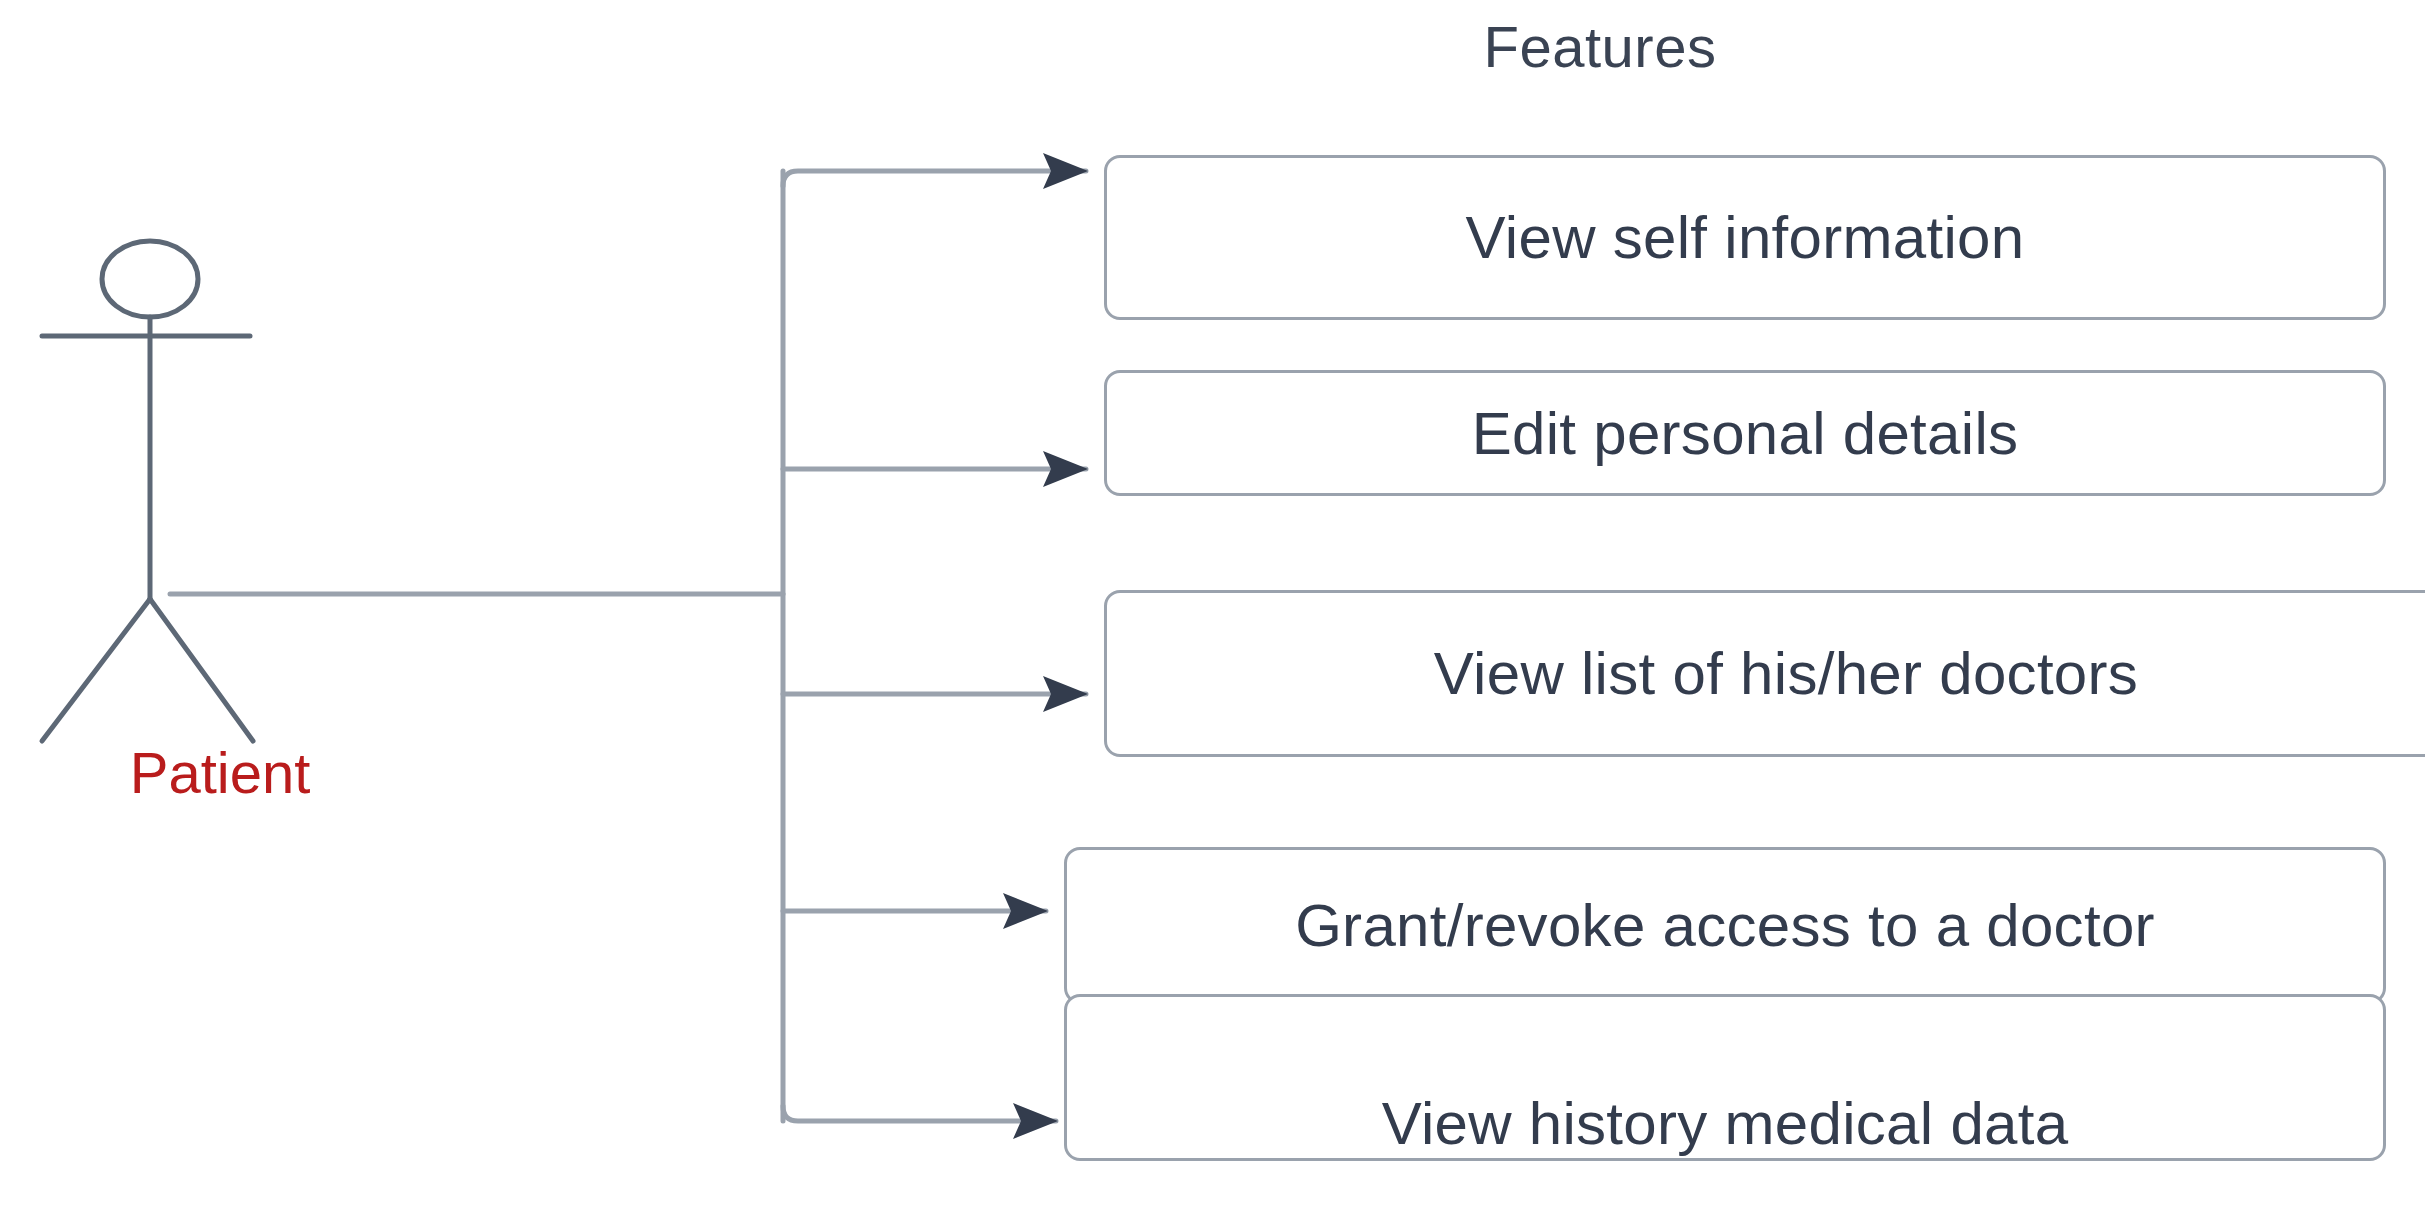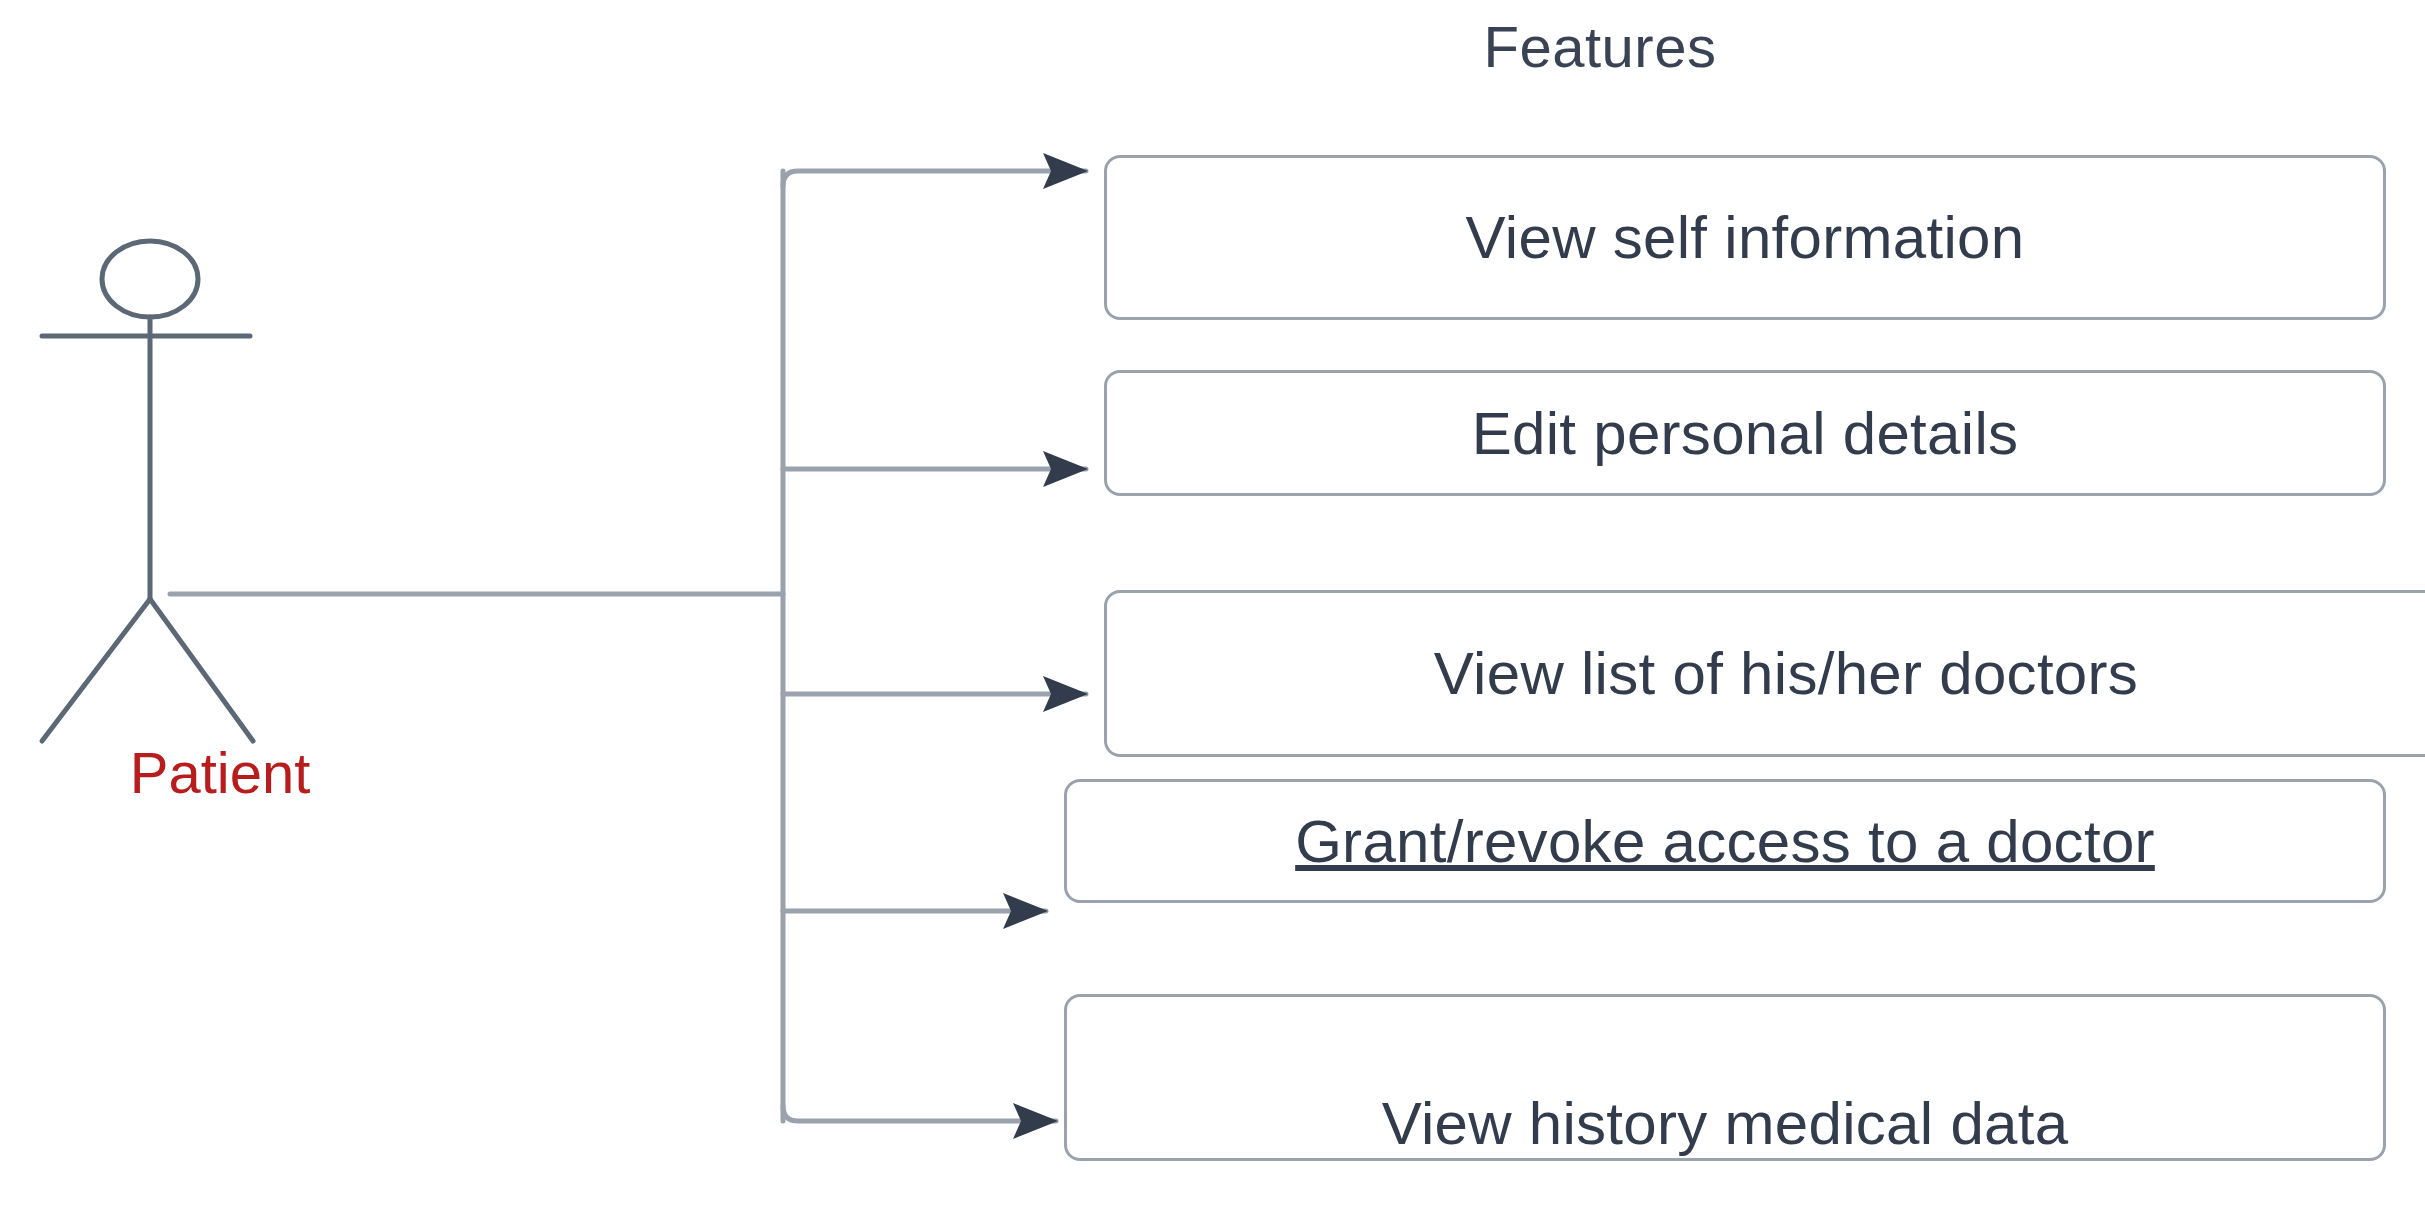--- a/index.html
+++ b/index.html
@@ -48,21 +48,21 @@
     align-items: center;
     justify-content: center;
     color: #333c4d;
     font-size: 60px;
     letter-spacing: 0.3px;
     white-space: nowrap;
   }
   .uc1 { left: 1104px; top: 144px;  width: 1282px; height: 165px; }
   .uc2 { left: 1104px; top: 359px;  width: 1282px; height: 126px; }
   .uc3 { left: 1104px; top: 579px;  width: 1364px; height: 167px; }
-  .uc4 { left: 1064px; top: 768px;  width: 1322px; height: 124px; text-decoration: underline; }
+  .uc4 { left: 1064px; top: 836px;  width: 1322px; height: 157px; }
   .uc5 { left: 1064px; top: 983px; width: 1322px; height: 167px; align-items: flex-end; }
   .actor-label {
     position: absolute;
     left: 20px;
     top: 728px;
     width: 400px;
     text-align: center;
     font-size: 58px;
     color: #b91c1c;
     white-space: nowrap;

